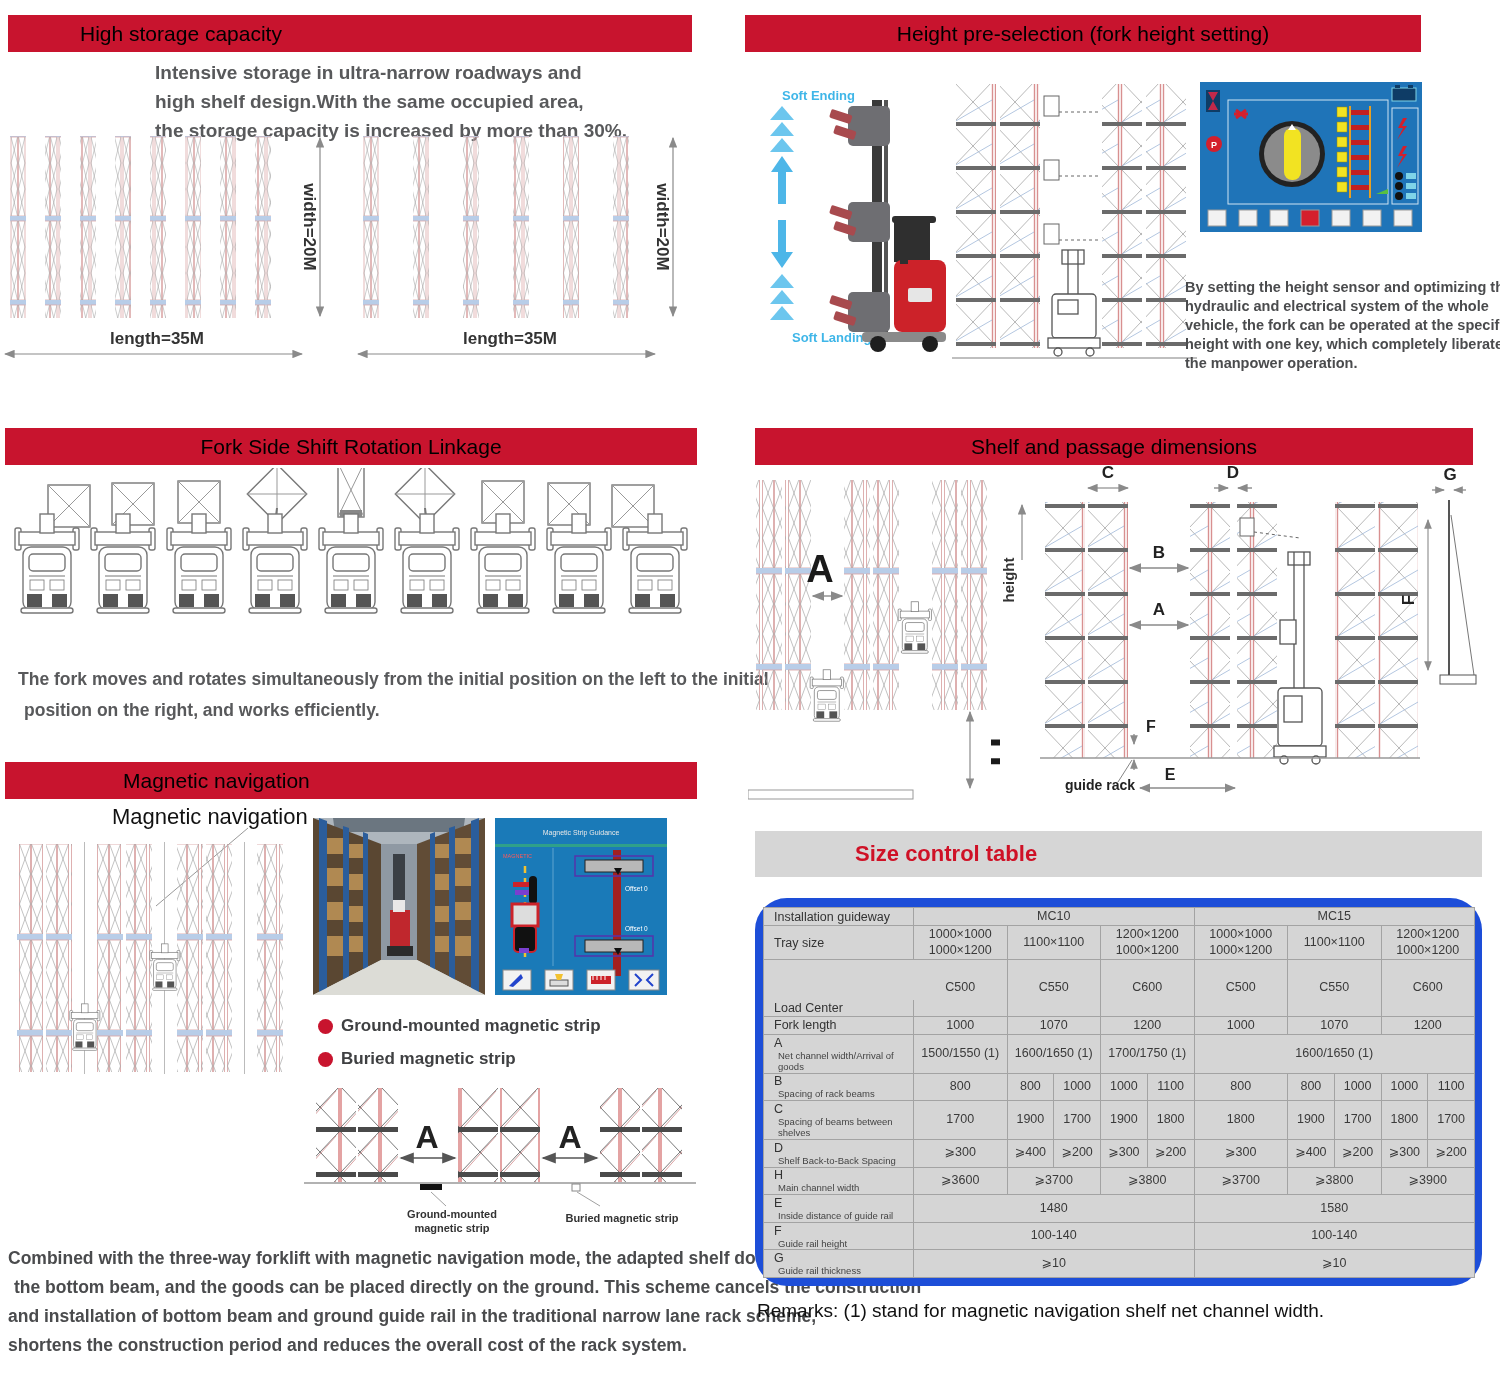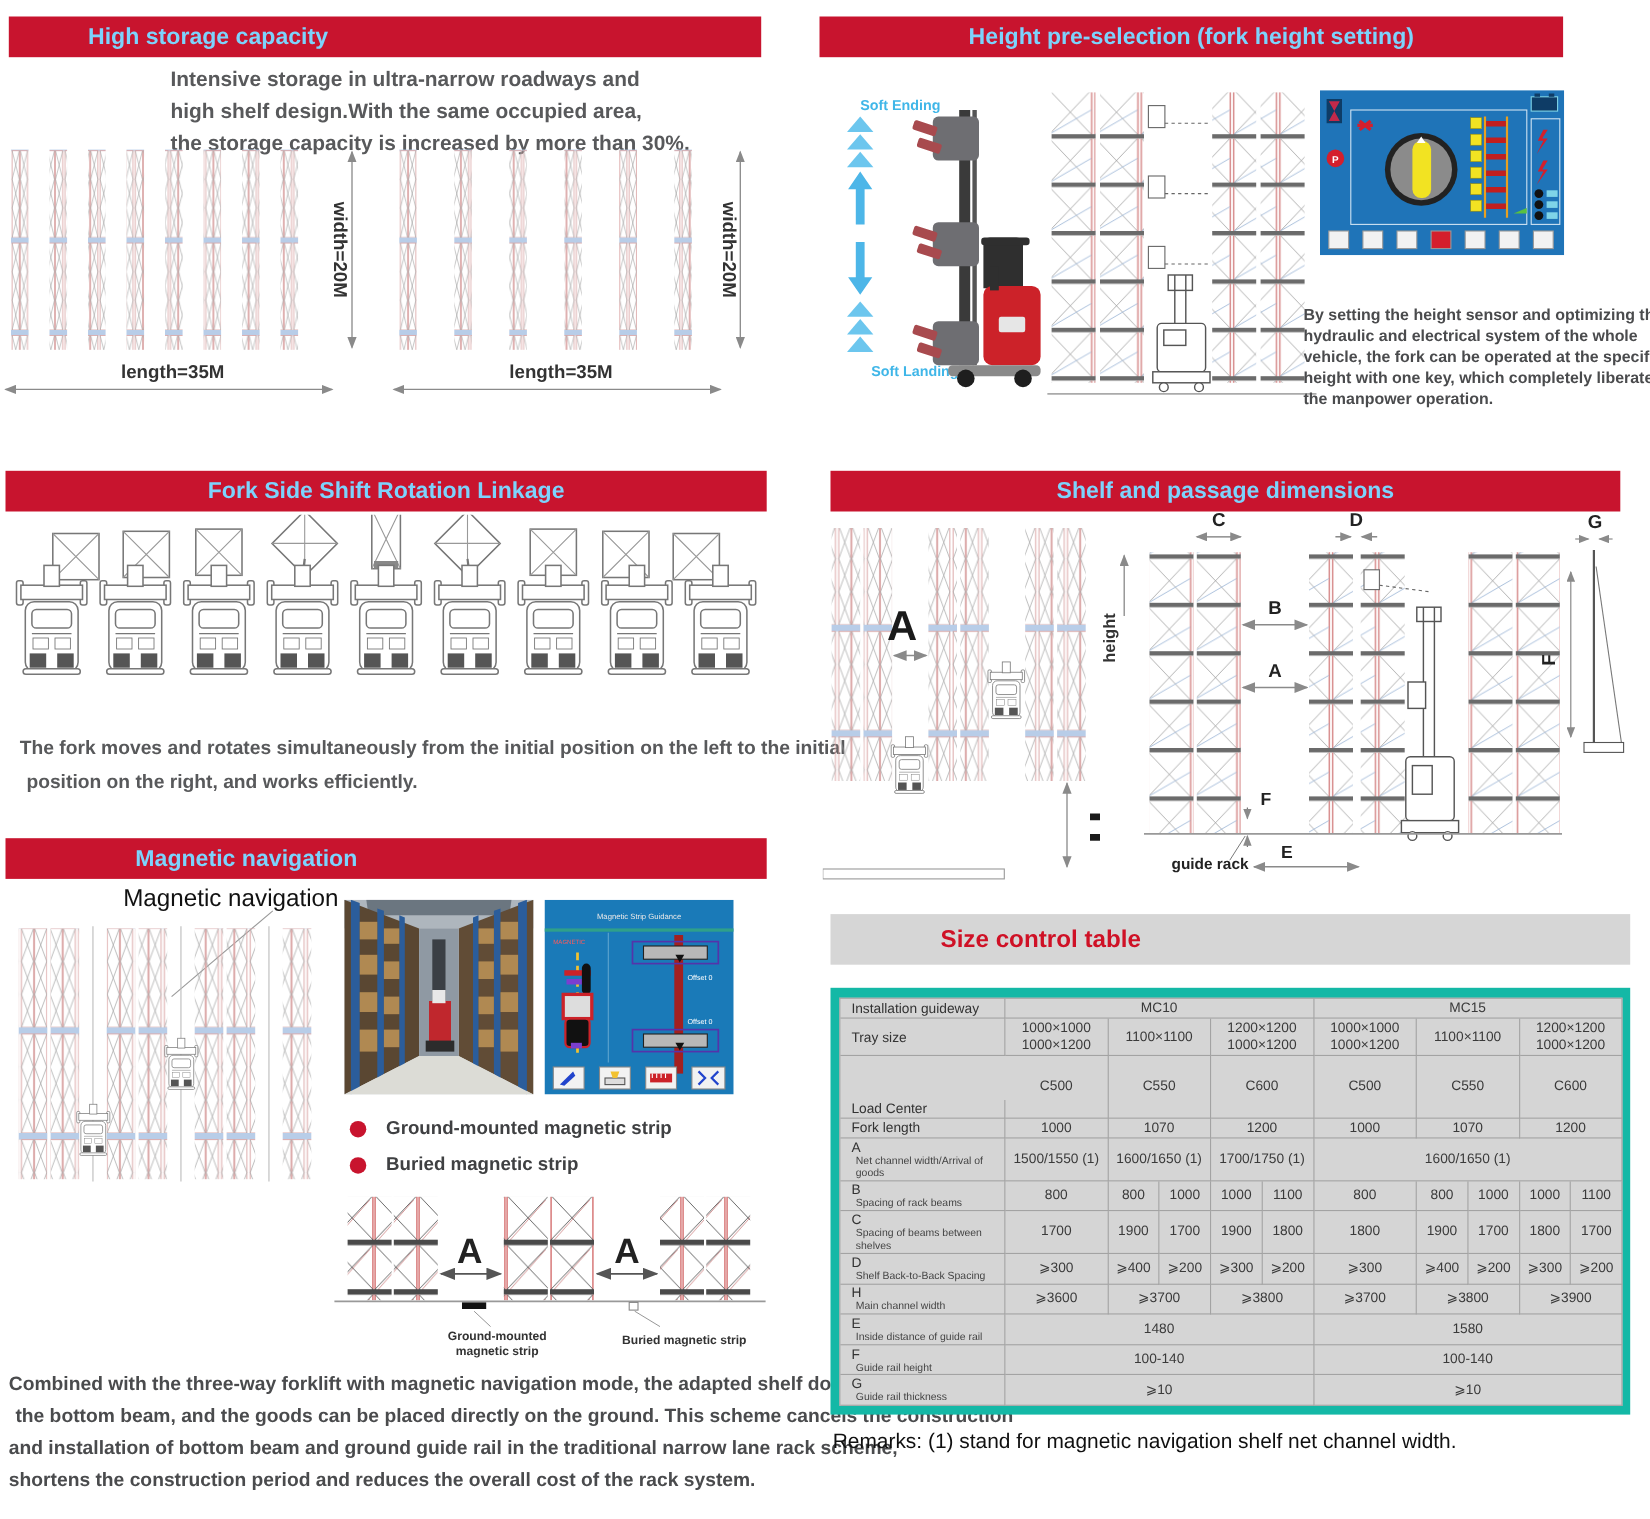--- a/index.html
+++ b/index.html
@@ -1,32 +1,32 @@
 <!DOCTYPE html>
 <html><head>
 <meta charset="utf-8">
 <style>
   html,body{margin:0;padding:0;background:#fff;}
   #page{position:relative;width:1500px;height:1381px;background:#fff;overflow:hidden;
         font-family:"Liberation Sans",sans-serif;}
-  .banner{position:absolute;background:#c8142e;color:#7dd3fc;font-weight:bold;font-size:21px;
+  .banner{position:absolute;background:#c8142e;color:#000000;font-weight:normal;font-size:21px;
           height:37px;line-height:37px;}
   .banner.center{text-align:center;}
   .graybanner{position:absolute;background:#d6d6d6;color:#cf1126;font-weight:bold;font-size:22px;
           height:46px;line-height:46px;}
   .para{position:absolute;color:#58595b;font-weight:bold;}
   .para div{white-space:nowrap;}
   .abs{position:absolute;}
-  .legend-row{position:absolute;display:flex;align-items:center;gap:18px;}
+  .legend-row{position:absolute;display:flex;align-items:center;gap:8px;}
   .legend-dot{width:15px;height:15px;border-radius:50%;background:#c8142e;}
   .legend-label{font-size:17px;font-weight:bold;color:#3f4042;}
   .maglabel{position:absolute;font-size:22px;color:#111;}
   
-  #size-table{position:absolute;left:755px;top:898px;width:727px;height:388px;background:#14b8a6;
-      padding:9px 8px;box-sizing:border-box;}
+  #size-table{position:absolute;left:755px;top:898px;width:727px;height:388px;background:#1d4ed8;
+      padding:9px 8px;box-sizing:border-box;border-radius:32px;}
   #size-grid{display:grid;grid-template-columns:150px repeat(12,1fr);width:100%;height:100%;
       border-top:1px solid #a3a3a3;border-left:1px solid #a3a3a3;background:#d5d5d5;}
   .cell{border-right:1px solid #a3a3a3;border-bottom:1px solid #a3a3a3;display:flex;
       align-items:center;justify-content:center;color:#3a3a3a;}
   .label-cell{flex-direction:column;align-items:flex-start;justify-content:center;
       padding-left:10px;box-sizing:border-box;}
   .lbl-main{font-size:12.5px;color:#333;}
   .lbl-sub{font-size:9.5px;color:#444;padding-left:4px;}
   .val-cell{font-size:12.5px;white-space:pre-line;text-align:center;line-height:1.25;}
   .remarks{position:absolute;left:757px;top:1300px;font-size:19px;color:#101010;}

